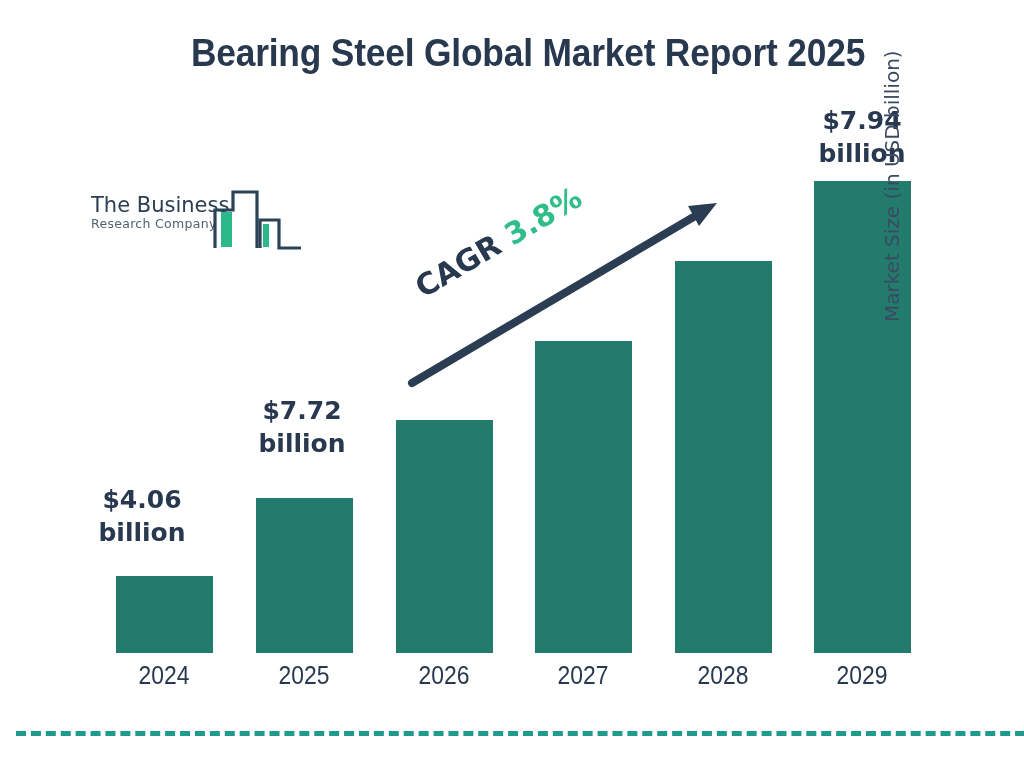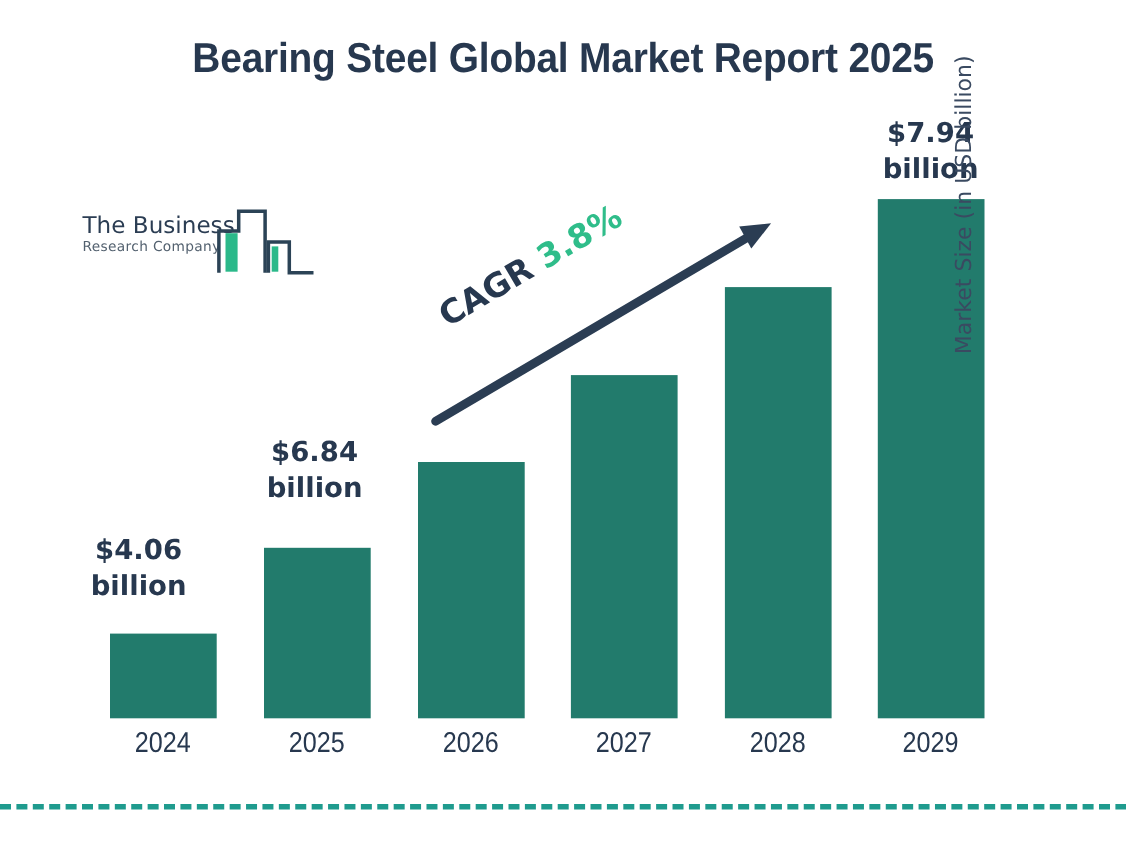--- a/index.html
+++ b/index.html
@@ -11,20 +11,21 @@
     width: 1024px;
     height: 768px;
     font-family: "Liberation Sans", sans-serif;
     overflow: hidden;
   }
   #page {
     position: relative;
     width: 948px;
     height: 768px;
     background: #ffffff;
+    margin-left: 16px;
   }
 
   
   #chart-title {
     position: absolute;
     left: 0;
     top: 32px;
     width: 1024px;
     text-align: center;
     font-family: "Liberation Sans Narrow", "Liberation Sans", sans-serif;
@@ -173,21 +174,21 @@
   <div class="bar" style="left:519px; top:341px; width:97px; height:312px;"></div>
   <div class="bar" style="left:659px; top:261px; width:97px; height:392px;"></div>
   <div class="bar" style="left:798px; top:181px; width:97px; height:472px;"></div>
 
   <div class="bar-value" style="left:66px; top:483px; width:120px;">
     <div>$4.06</div>
     <div>billion</div>
   </div>
 
   <div class="bar-value" style="left:226px; top:394px; width:120px;">
-    <div>$6.84</div>
+    <div>$7.72</div>
     <div>billion</div>
   </div>
 
   <div class="bar-value" style="left:786px; top:104px; width:120px;">
     <div>$7.94</div>
     <div>billion</div>
   </div>
 
   <div class="x-tick" style="left:98px; width:100px;">2024</div>
   <div class="x-tick" style="left:238px; width:100px;">2025</div>

